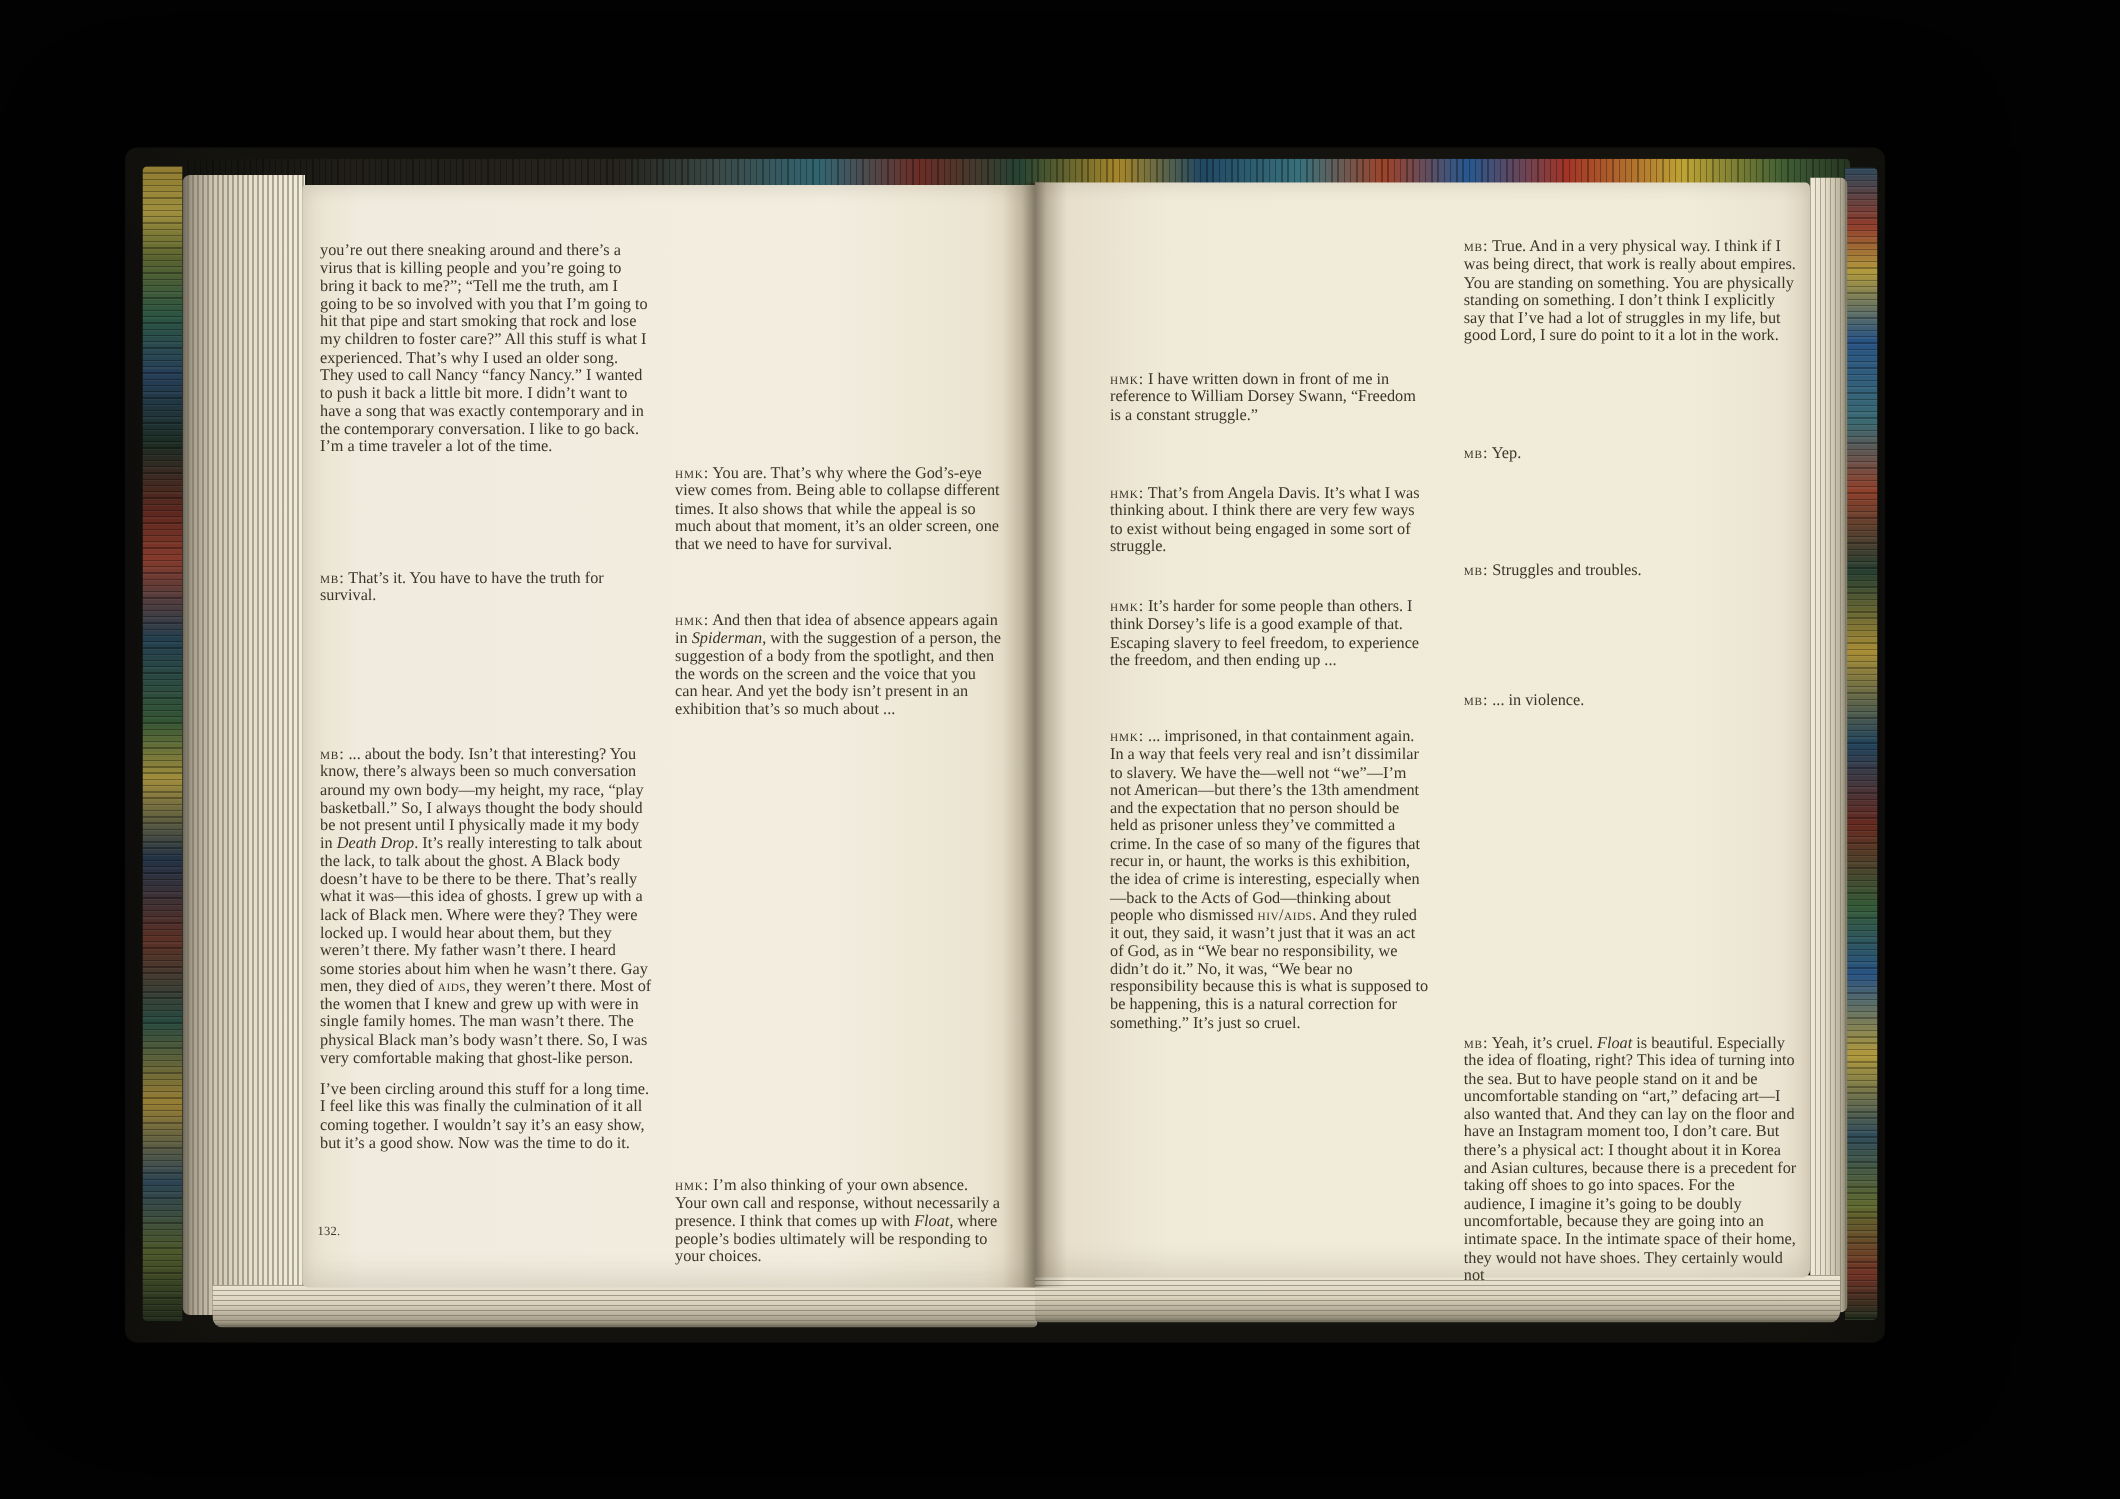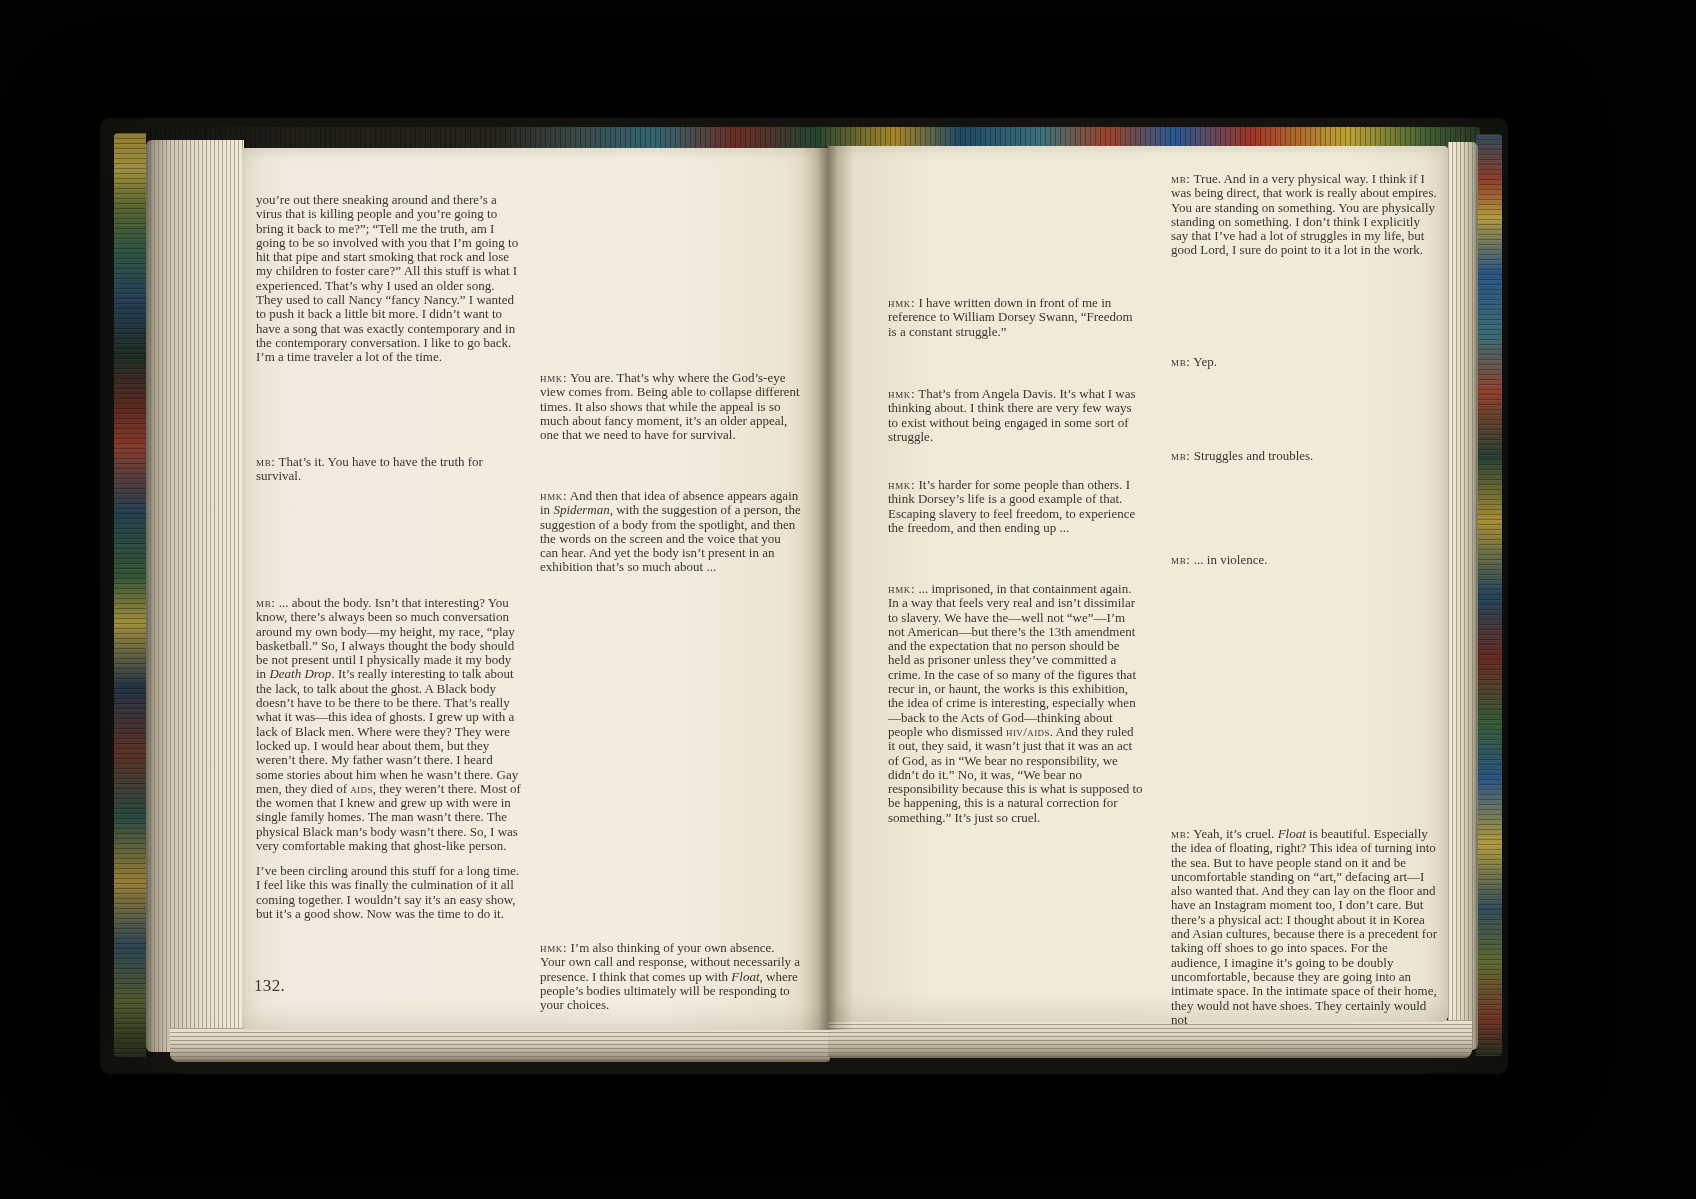--- a/index.html
+++ b/index.html
@@ -70,21 +70,21 @@
     background:linear-gradient(90deg, rgba(60,50,35,0) 0%, rgba(60,50,35,.16) 30%,
                rgba(35,28,18,.42) 50%, rgba(60,50,35,.18) 68%, rgba(60,50,35,0) 100%);}
 
   
   .block{position:absolute;z-index:10;margin:0;
     font-size:13px;line-height:14.3px;color:#3b352a;
     text-rendering:optimizeLegibility;}
   .speaker{font-variant:small-caps;text-transform:lowercase;letter-spacing:.05em;}
   .sc{font-variant:small-caps;text-transform:lowercase;letter-spacing:.03em;text-align:center;}
   .it{font-style:italic;}
-  .pnum{font-size:17px;letter-spacing:.02em;}
+  .pnum{font-size:10px;letter-spacing:.02em;}
 </style>
 </head>
 <body>
 
 <div class="abs book-cover"></div>
 <div class="abs top-edge"></div>
 <div class="abs edge-left"></div>
 <div class="abs edge-right"></div>
 <div class="abs stack-left"></div>
 <div class="abs stack-right"></div>
@@ -107,21 +107,21 @@
   <span class="rich">... about the body. Isn’t that interesting? You know, there’s always been so much conversation around my own body—my height, my race, “play basketball.” So, I always thought the body should be not present until I physically made it my body in <span class="it">Death Drop</span>. It’s really interesting to talk about the lack, to talk about the ghost. A Black body doesn’t have to be there to be there. That’s really what it was—this idea of ghosts. I grew up with a lack of Black men. Where were they? They were locked up. I would hear about them, but they weren’t there. My father wasn’t there. I heard some stories about him when he wasn’t there. Gay men, they died of <span class="sc">AIDS</span>, they weren’t there. Most of the women that I knew and grew up with were in single family homes. The man wasn’t there. The physical Black man’s body wasn’t there. So, I was very comfortable making that ghost-like person.</span>
 </p>
 <p class="block" style="left:256px;top:864px;width:266px;">
   <span class="speaker"></span>
   <span class="rich">I’ve been circling around this stuff for a long time. I feel like this was finally the culmination of it all coming together. I wouldn’t say it’s an easy show, but it’s a good show. Now was the time to do it.</span>
 </p>
 <p class="block pnum" style="left:254px;top:979px;">132.</p>
 
 <p class="block" style="left:540px;top:371px;width:262px;">
   <span class="speaker">HMK:</span>
-  <span class="rich">You are. That’s why where the God’s-eye view comes from. Being able to collapse different times. It also shows that while the appeal is so much about fancy moment, it’s an older appeal, one that we need to have for survival.</span>
+  <span class="rich">You are. That’s why where the God’s-eye view comes from. Being able to collapse different times. It also shows that while the appeal is so much about that moment, it’s an older screen, one that we need to have for survival.</span>
 </p>
 <p class="block" style="left:540px;top:489px;width:262px;">
   <span class="speaker">HMK:</span>
   <span class="rich">And then that idea of absence appears again in <span class="it">Spiderman</span>, with the suggestion of a person, the suggestion of a body from the spotlight, and then the words on the screen and the voice that you can hear. And yet the body isn’t present in an exhibition that’s so much about ...</span>
 </p>
 <p class="block" style="left:540px;top:941px;width:262px;">
   <span class="speaker">HMK:</span>
   <span class="rich">I’m also thinking of your own absence. Your own call and response, without necessarily a presence. I think that comes up with <span class="it">Float</span>, where people’s bodies ultimately will be responding to your choices.</span>
 </p>
 
@@ -135,21 +135,21 @@
 </p>
 <p class="block" style="left:888px;top:478px;width:256px;">
   <span class="speaker">HMK:</span>
   <span class="rich">It’s harder for some people than others. I think Dorsey’s life is a good example of that. Escaping slavery to feel freedom, to experience the freedom, and then ending up ...</span>
 </p>
 <p class="block" style="left:888px;top:582px;width:256px;">
   <span class="speaker">HMK:</span>
   <span class="rich">... imprisoned, in that containment again. In a way that feels very real and isn’t dissimilar to slavery. We have the—well not “we”—I’m not American—but there’s the 13th amendment and the expectation that no person should be held as prisoner unless they’ve committed a crime. In the case of so many of the figures that recur in, or haunt, the works is this exhibition, the idea of crime is interesting, especially when—back to the Acts of God—thinking about people who dismissed <span class="sc">HIV/AIDS</span>. And they ruled it out, they said, it wasn’t just that it was an act of God, as in “We bear no responsibility, we didn’t do it.” No, it was, “We bear no responsibility because this is what is supposed to be happening, this is a natural correction for something.” It’s just so cruel.</span>
 </p>
 
-<p class="block" style="left:1171px;top:172px;width:268px;">
+<p class="block" style="left:1171px;top:190px;width:268px;">
   <span class="speaker">MB:</span>
   <span class="rich">True. And in a very physical way. I think if I was being direct, that work is really about empires. You are standing on something. You are physically standing on something. I don’t think I explicitly say that I’ve had a lot of struggles in my life, but good Lord, I sure do point to it a lot in the work.</span>
 </p>
 <p class="block" style="left:1171px;top:355px;width:268px;">
   <span class="speaker">MB:</span>
   <span class="rich">Yep.</span>
 </p>
 <p class="block" style="left:1171px;top:449px;width:268px;">
   <span class="speaker">MB:</span>
   <span class="rich">Struggles and troubles.</span>

